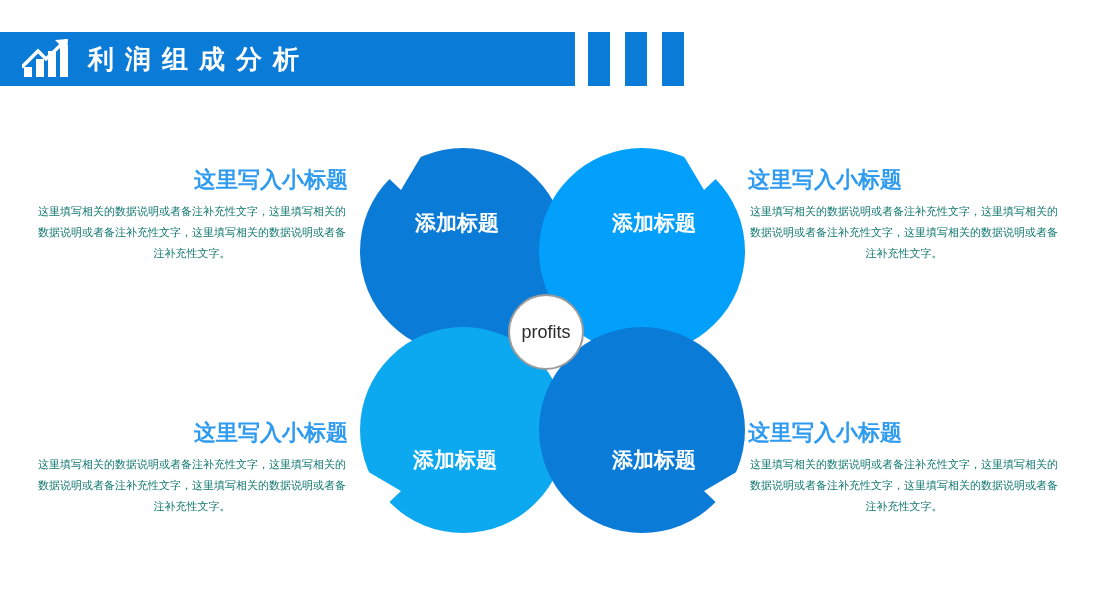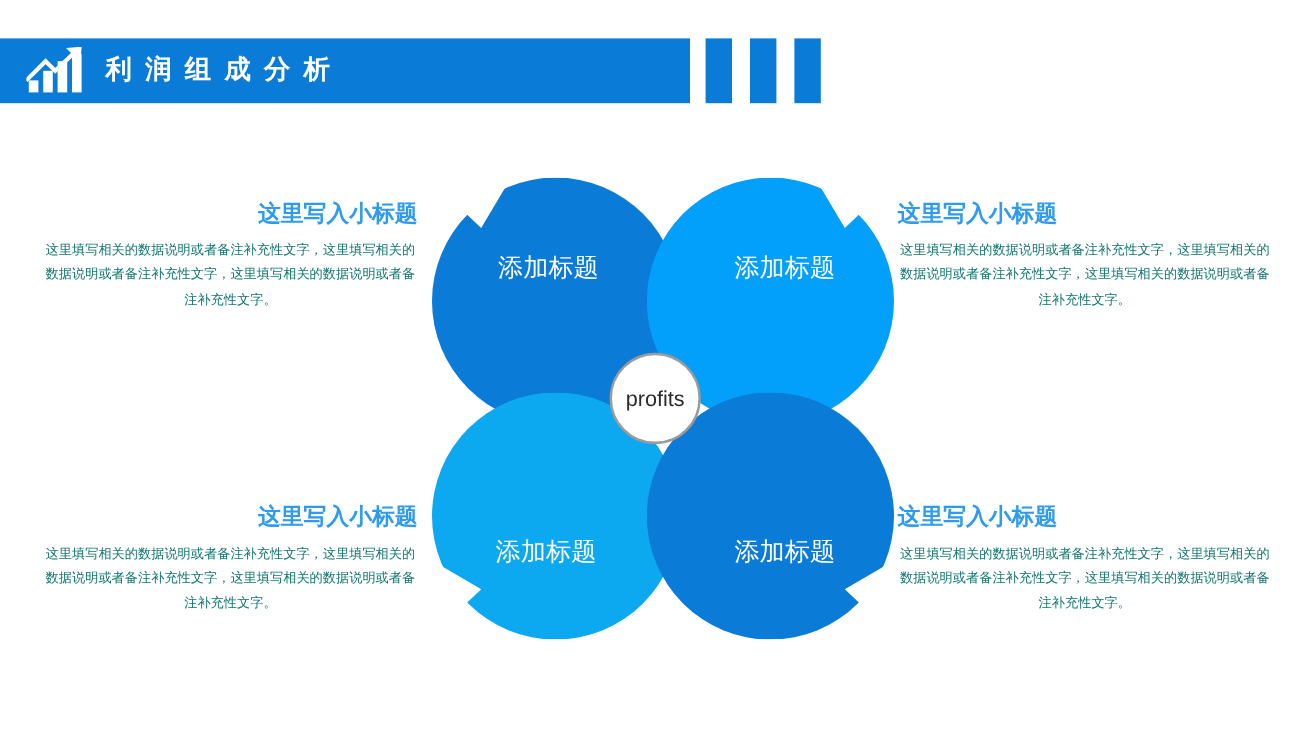--- a/index.html
+++ b/index.html
@@ -21,21 +21,21 @@
     width:575px;height:54px;
     background:#0b7bd8;
     display:flex;align-items:center;
   }
   .hdr-icon{
     width:52px;height:40px;margin-left:22px;margin-right:14px;
     flex:0 0 auto;display:block;
   }
   .hdr-title{
     color:#ffffff;
-    font-size:22px;
+    font-size:26px;
     font-weight:bold;
     letter-spacing:11px;
     line-height:1;
     white-space:nowrap;
     font-family:"DejaVu Sans","Liberation Sans",sans-serif;
   }
   .hdr-block{
     position:absolute;top:0;height:54px;width:22px;background:#0b7bd8;
   }
   .hdr-block.b1{left:588px;}
@@ -52,21 +52,21 @@
     position:absolute;
     width:206px;height:206px;
     display:flex;align-items:center;justify-content:center;
     text-align:center;
   }
   .petal svg{position:absolute;left:0;top:0;width:206px;height:206px;}
   .petal .plabel{
     position:relative;
     color:#ffffff;
     font-size:21px;
-    font-weight:normal;
+    font-weight:bold;
     line-height:1.25;
     font-family:"DejaVu Sans","Liberation Sans",sans-serif;
     z-index:2;
   }
   .petal.tl{left:0px;   top:0px;}
   .petal.tr{left:179px; top:0px;}
   .petal.bl{left:0px;   top:179px;}
   .petal.br{left:179px; top:179px;}
 
   .petal.tl .plabel{transform:translate(-6px,-28px);}
@@ -89,21 +89,21 @@
     color:#2b2b2b;
     font-size:18px;
     font-weight:normal;
     font-family:"Liberation Sans","DejaVu Sans",sans-serif;
   }
 
   
   .tblock{position:absolute;width:312px;}
   .tblock h3{
     margin:0 0 9px 0;
-    font-size:19px;
+    font-size:22px;
     font-weight:bold;
     color:#2e9bf0;
     line-height:1.2;
     font-family:"DejaVu Sans","Liberation Sans",sans-serif;
   }
   .tblock p{
     margin:0;
     font-size:11px;
     line-height:1.88;
     color:#0f766e;

